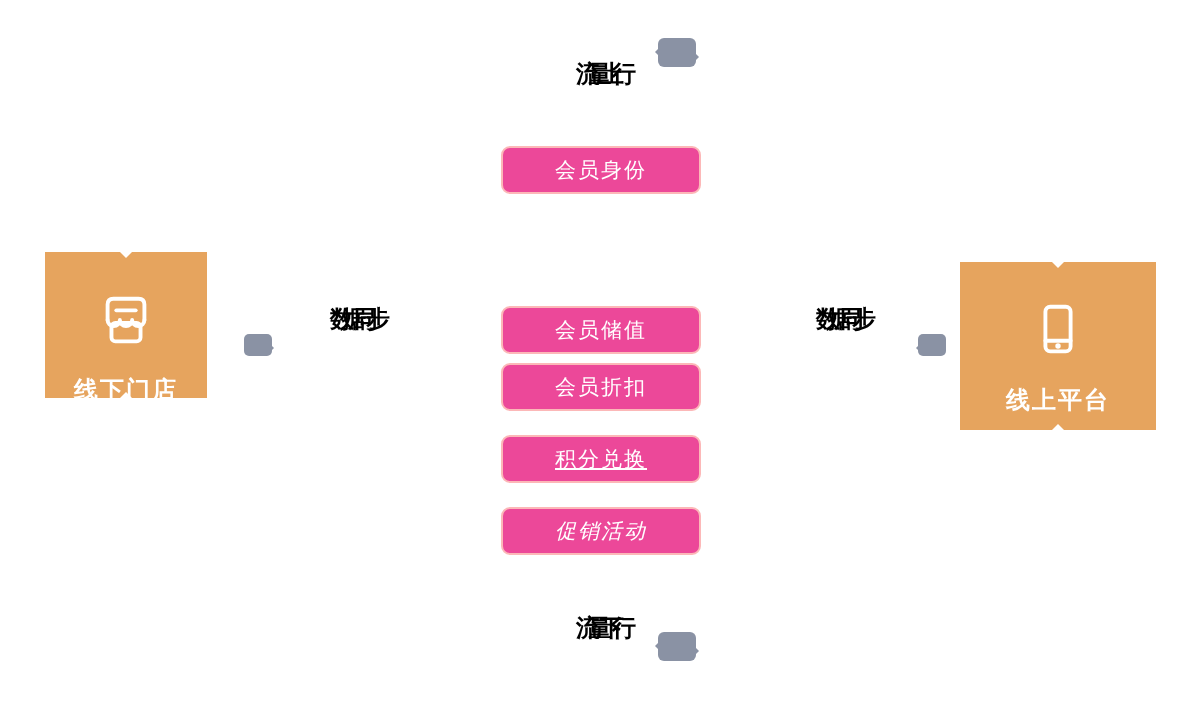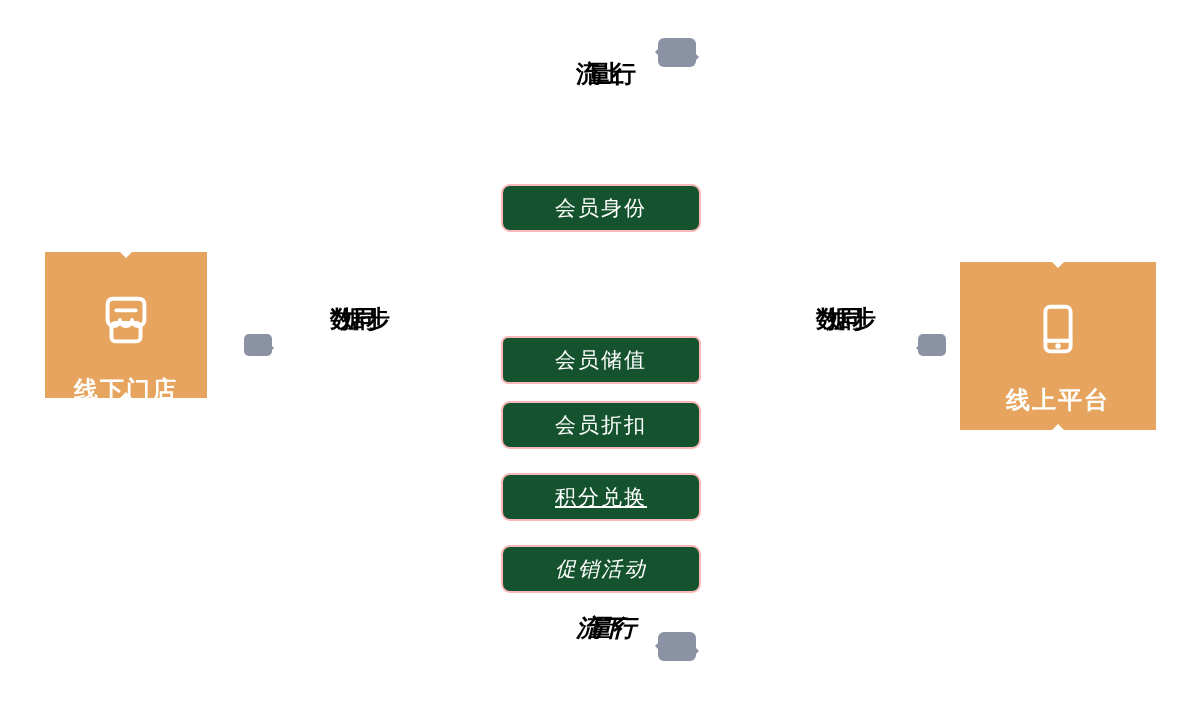--- a/index.html
+++ b/index.html
@@ -44,52 +44,51 @@
   .notch-top    { top: 0;    border-top: 6px solid #ffffff; }
   .notch-bottom { bottom: 0; border-bottom: 6px solid #ffffff; }
 
   
   .pill {
     position: absolute;
     left: 501px;
     width: 200px;
     height: 48px;
     box-sizing: border-box;
-    background: #14532d;
+    background: #ec4899;
     border: 2px solid #FCB8B8;
     border-radius: 9px;
     color: #ffffff;
     font-size: 21px;
     letter-spacing: 2px;
     display: flex;
     align-items: center;
     justify-content: center;
     white-space: nowrap;
-    margin-top: 38px;
   }
   .pill-1 { top: 146px; }
   .pill-2 { top: 218px; }
-  .pill-3 { top: 298px; border-radius: 7px; }
+  .pill-3 { top: 306px; }
   .pill-4 { top: 363px; }
   .pill-5 { top: 435px; text-decoration: underline; }
   .pill-6 { top: 507px; font-style: italic; }
 
   
   .flow-label {
     position: absolute;
     transform: translateX(-50%);
     color: #000000;
     font-size: 24px;
     font-weight: 700;
     line-height: 1;
     letter-spacing: -12px;
     white-space: nowrap;
   }
   .flow-top    { left: 600px; top: 62px;  }
-  .flow-bottom { left: 600px; top: 616px; font-style: italic; }
+  .flow-bottom { left: 600px; top: 616px; }
   .flow-left   { left: 354px; top: 307px; }
   .flow-right  { left: 840px; top: 307px; }
 
   
   .blob {
     position: absolute;
     background: #8A92A4;
     border-radius: 6px;
   }
   .blob::before, .blob::after {

